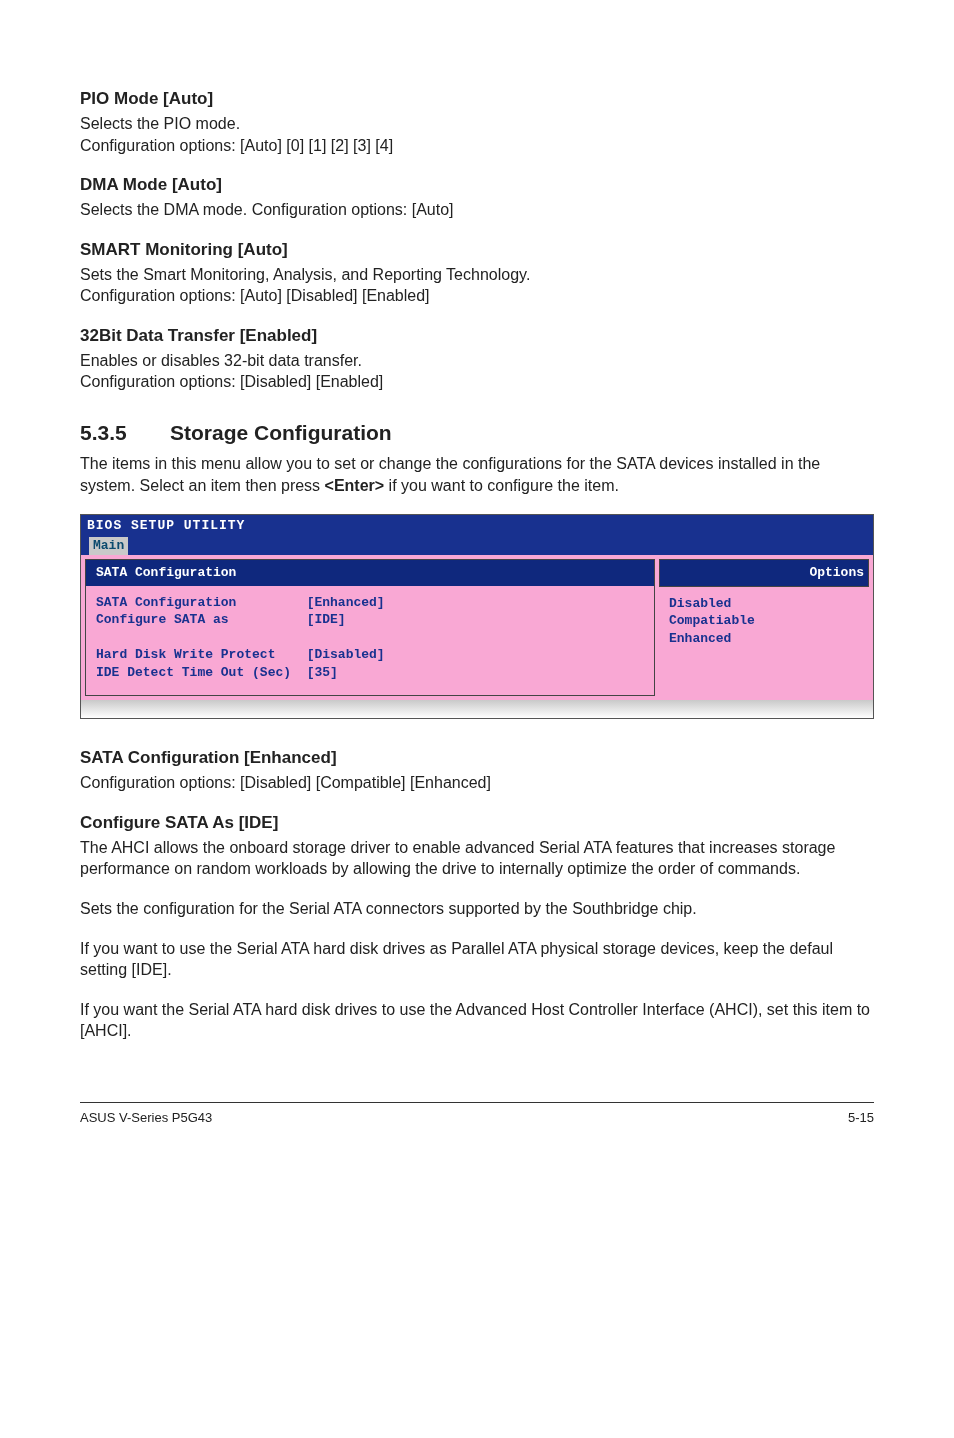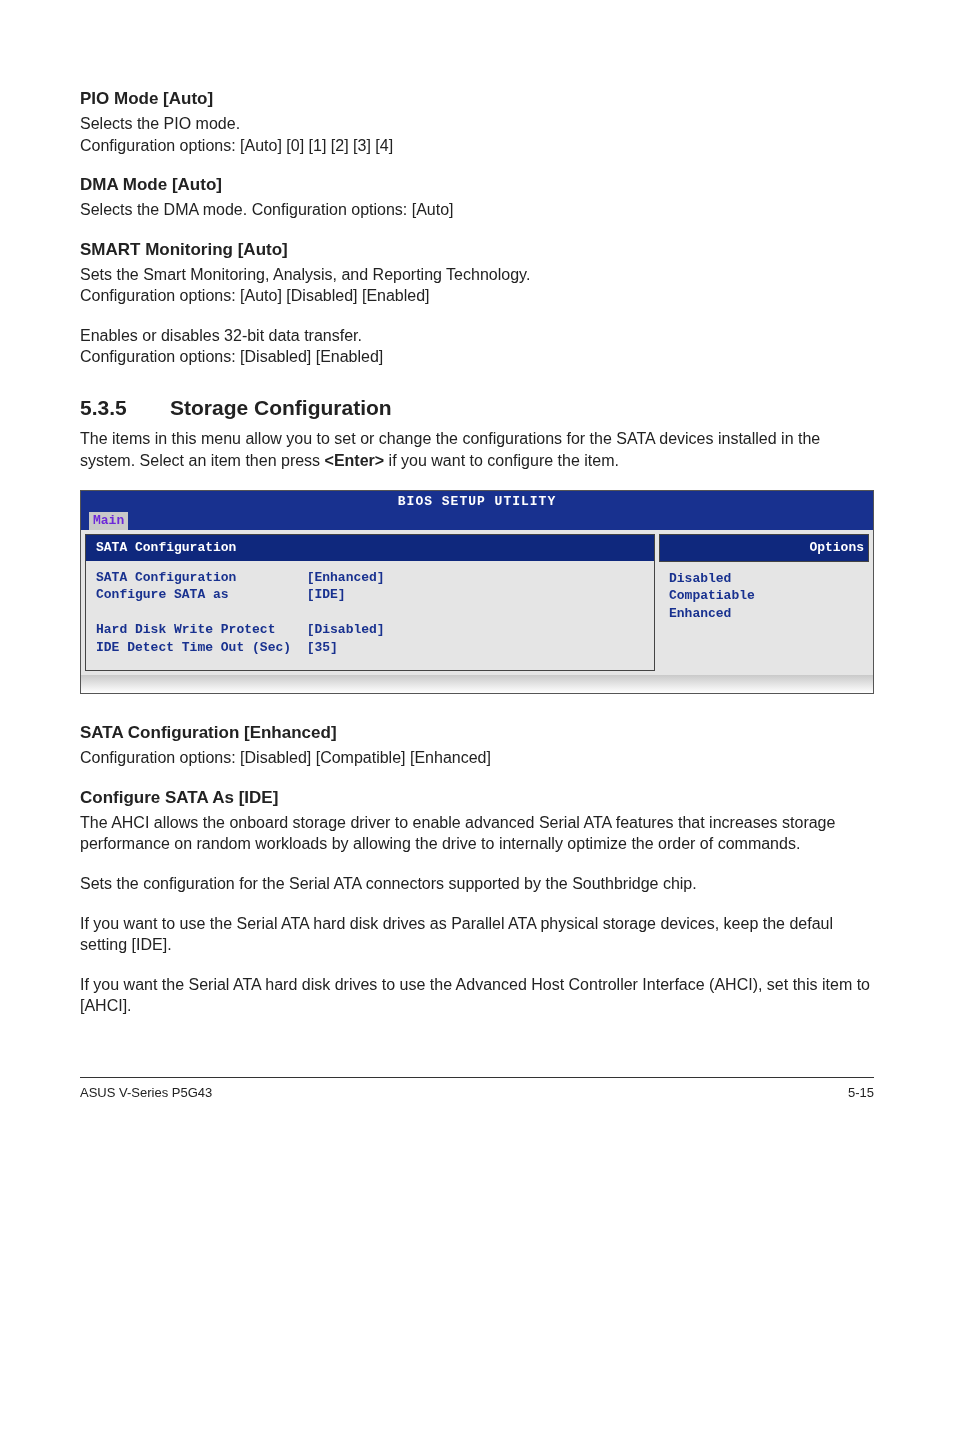--- a/index.html
+++ b/index.html
@@ -35,37 +35,36 @@
     font-size: 13px;
     font-weight: bold;
   }
   .bios-titlebar {
     background: #18318f;
     color: #fff;
     padding: 2px 6px;
     position: relative;
   }
   .bios-titlebar .titlecenter {
-    text-align: center;
     letter-spacing: 1px;
   }
   .bios-tabrow {
     background: #18318f;
     height: 18px;
     padding-left: 8px;
   }
   .bios-tabrow .tab {
     background: #c9c9c9;
-    color: #6d28d9;
+    color: #0c4a6e;
     padding: 0 4px;
     display: inline-block;
   }
   .bios-body {
     display: flex;
-    background: #e5e5e5;
+    background: #f9a8d4;
   }
   .bios-left {
     flex: 1;
     border: 1px solid #444;
     margin: 4px;
   }
   .bios-left .header {
     background: #0f287d;
     color: #fff;
     padding: 4px 10px;
@@ -119,20 +118,21 @@
   <p>Selects the DMA mode. Configuration options: [Auto]</p>
 </div>
 
 <div class="block">
   <h2 class="sub">SMART Monitoring [Auto]</h2>
   <p style="white-space: pre-line;">Sets the Smart Monitoring, Analysis, and Reporting Technology.
 Configuration options: [Auto] [Disabled] [Enabled]</p>
 </div>
 
 <div class="block">
+  <h2 class="sub">32Bit Data Transfer [Enabled]</h2>
   <p style="white-space: pre-line;">Enables or disables 32-bit data transfer.
 Configuration options: [Disabled] [Enabled]</p>
 </div>
 
 <h2 class="section">
   <span class="num">5.3.5</span><span>Storage Configuration</span>
 </h2>
 <p>The items in this menu allow you to set or change the configurations for the SATA devices installed in the system. Select an item then press <b>&lt;Enter&gt;</b> if you want to configure the item.</p>
 
 <div class="bios">

